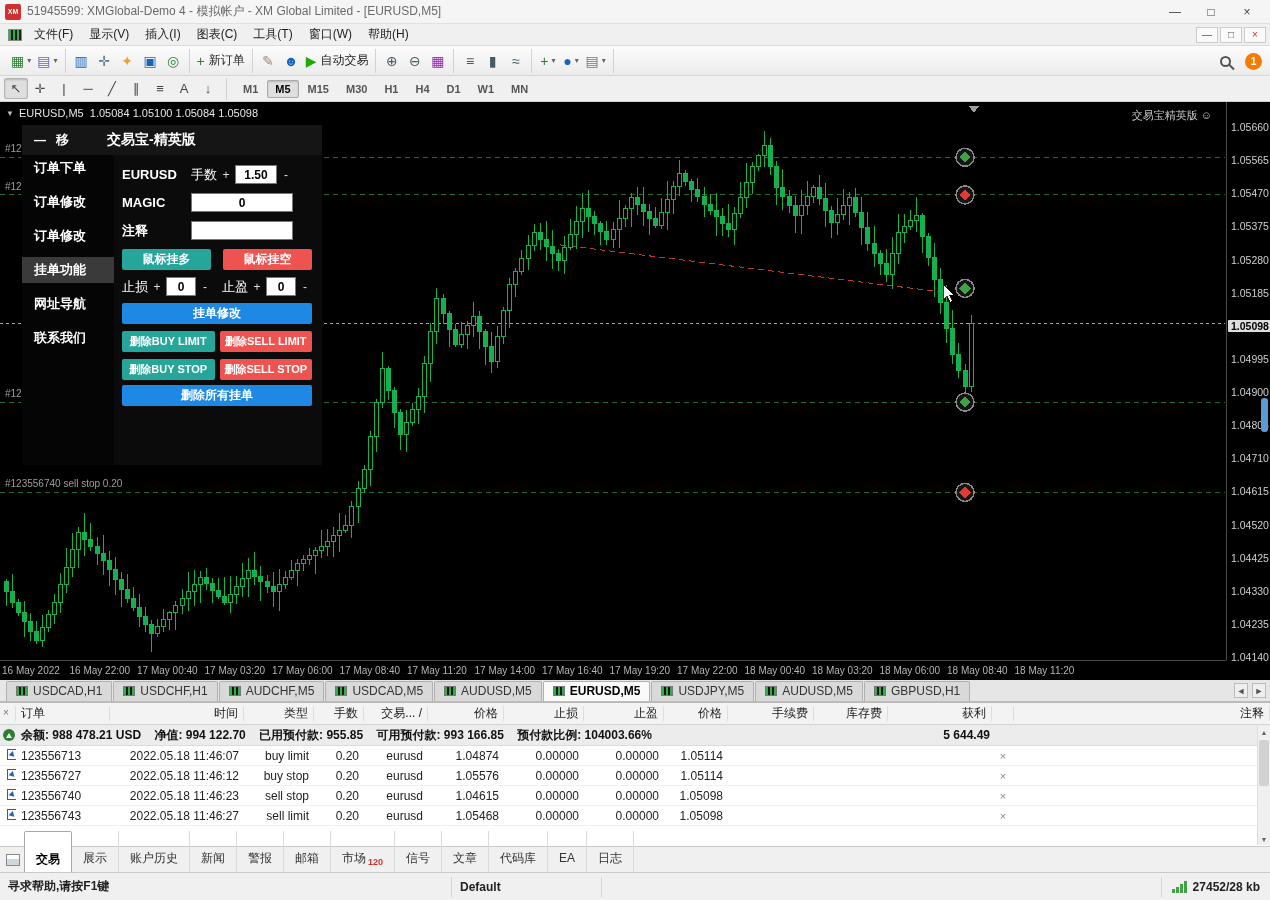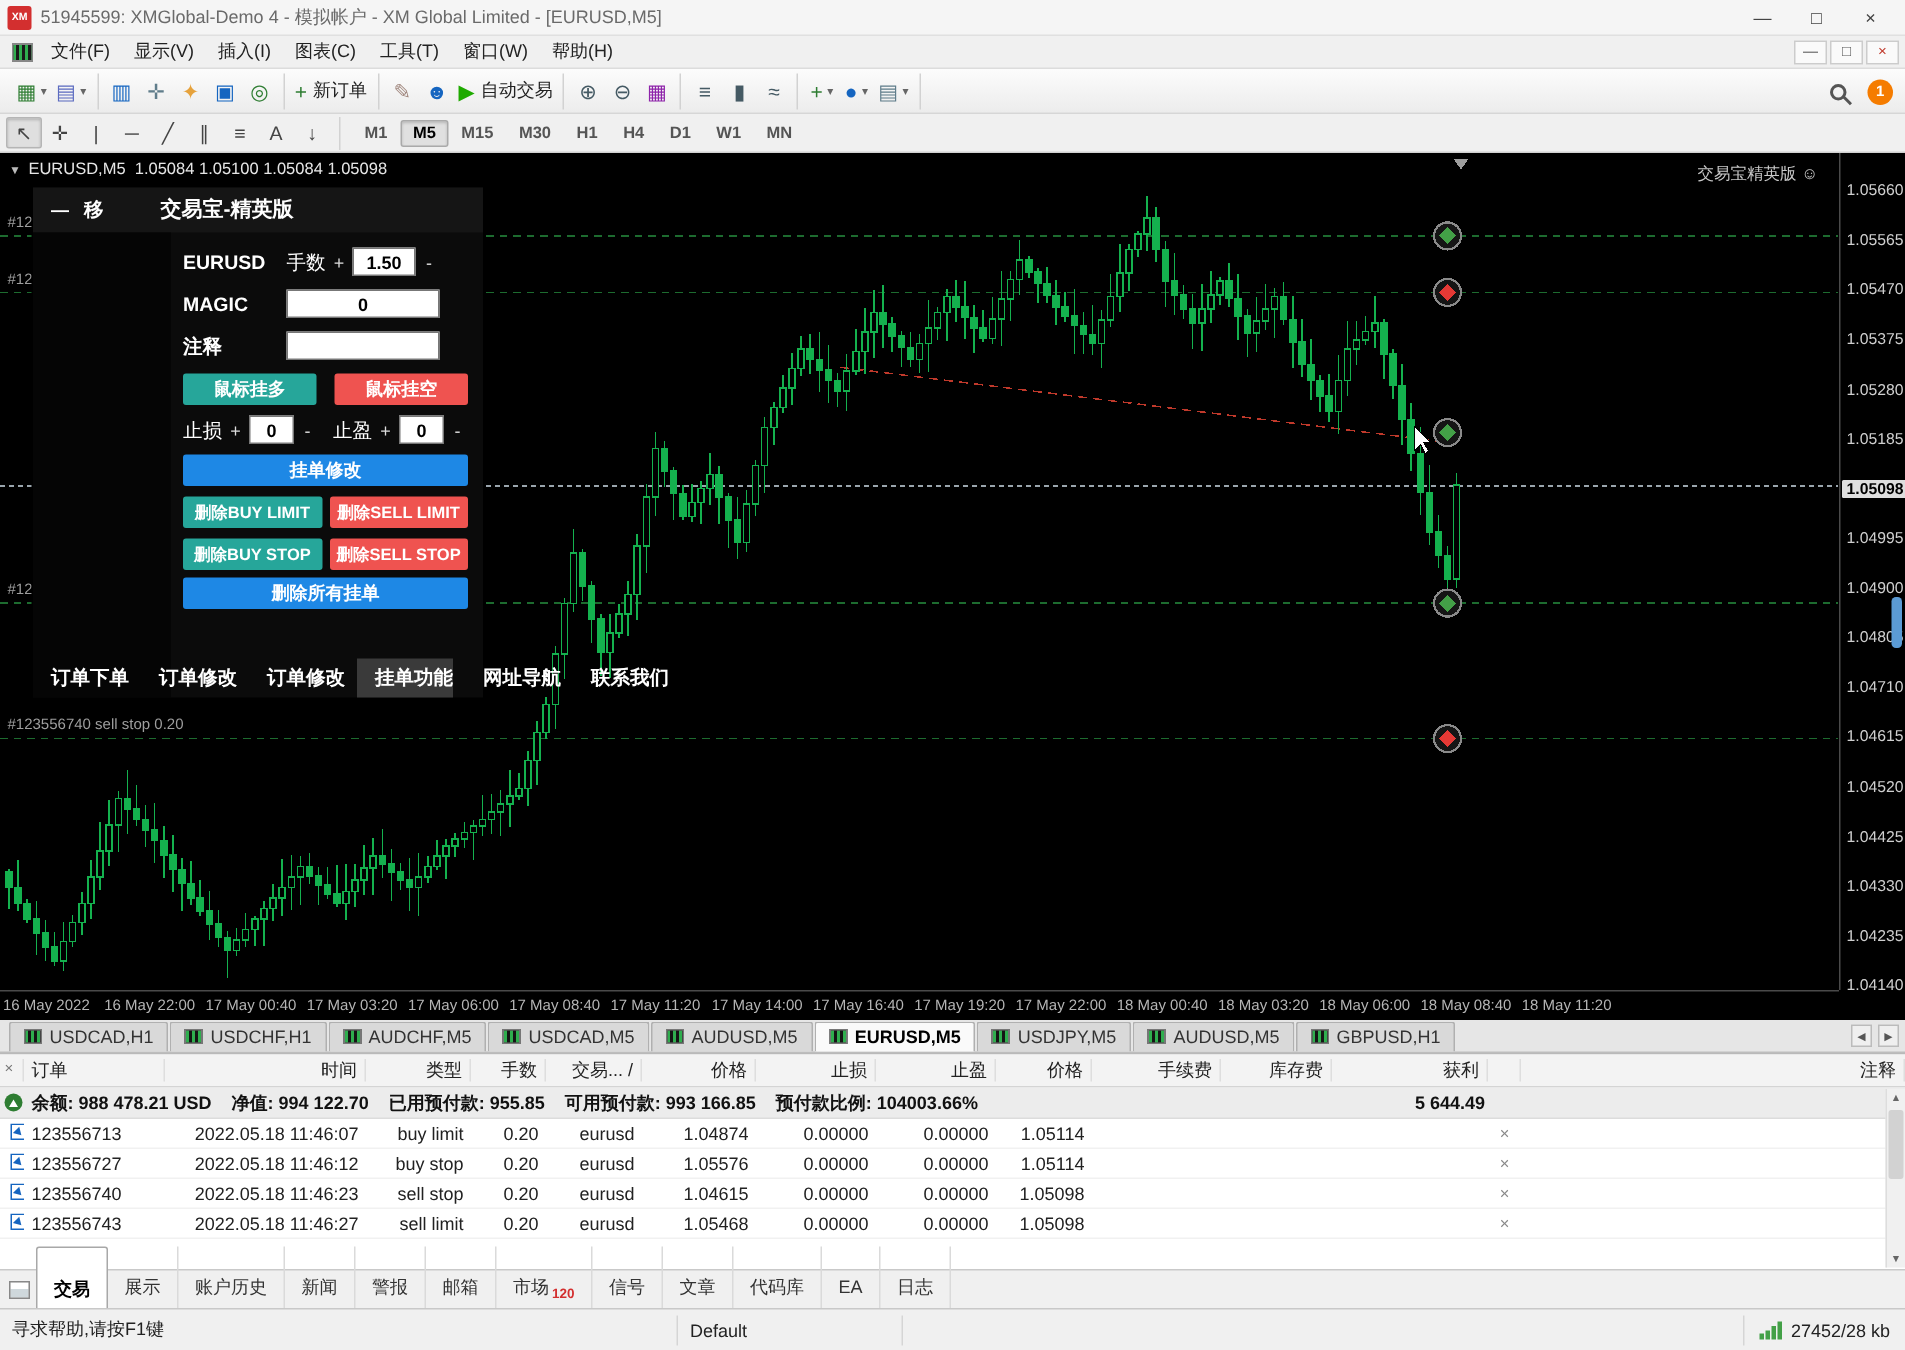--- a/index.html
+++ b/index.html
@@ -55,21 +55,21 @@
 .ta-label{position:absolute;top:4px;color:#b5b5b5;font-size:10px;white-space:nowrap;}
 .chart-thumb{position:absolute;right:2px;top:296px;width:7px;height:34px;background:#5b9bd5;border-radius:3px;z-index:6;}
 
 
 #trade-panel{position:absolute;left:22px;top:23px;width:300px;height:340px;background:#0b0b0b;z-index:5;display:flex;flex-direction:column;box-shadow:0 0 0 1px #000;}
 .tp-titlebar{height:30px;display:flex;align-items:center;background:#151515;padding:0 12px;gap:10px;flex:none;}
 .tp-min{color:#fff;font-weight:bold;cursor:pointer;}
 .tp-move{color:#fff;font-size:13px;font-weight:bold;cursor:pointer;}
 .tp-title{color:#fff;font-size:14px;font-weight:bold;margin-left:28px;}
 .tp-body{flex:1;display:flex;}
-.tp-menu{width:92px;padding-top:0;display:flex;flex-direction:row;gap:8px;background:#050505;align-items:flex-end;}
+.tp-menu{width:92px;padding-top:0;display:flex;flex-direction:column;gap:8px;background:#050505;}
 .tp-menu-item{color:#fff;font-size:13px;font-weight:bold;padding:4px 0 4px 12px;cursor:pointer;white-space:nowrap;}
 .tp-menu-item.active{background:#3a3a3a;}
 .tp-content{flex:1;padding:8px 10px 0 8px;display:flex;flex-direction:column;gap:5px;}
 .tp-row{display:flex;align-items:center;gap:5px;height:23px;}
 .tp-symbol{width:64px;font-size:13px;font-weight:bold;color:#fff;}
 .tp-label{font-size:13px;color:#fff;white-space:nowrap;}
 .tp-step{color:#ddd;font-size:12px;width:8px;text-align:center;cursor:pointer;}
 .tp-input{background:#fff;border:1px solid #777;height:19px;font-weight:bold;font-size:12px;text-align:center;color:#000;}
 .tp-input.lots{width:42px;}
 .tp-input.wide{width:102px;}
@@ -115,21 +115,21 @@
 .t-scroll .thumb{position:absolute;left:1px;top:14px;width:10px;height:46px;background:#d2d2d2;border-radius:2px;}
 
 
 #bottom-tabs{position:absolute;top:846px;left:0;width:1270px;height:26px;background:#f0f0f0;border-top:1px solid #c9c9c9;display:flex;align-items:center;padding-left:2px;}
 .bt-icon{width:14px;height:12px;border:1px solid #888;background:linear-gradient(#fff 40%,#cfd8dc 40%);margin:0 4px;flex:none;}
 .btab{display:flex;align-items:flex-start;padding:20px 11px;color:#333;font-size:12px;border-right:1px solid #dadada;cursor:pointer;white-space:nowrap;line-height:14px;}
 .btab.active{background:#fff;border:1px solid #a8a8a8;font-weight:bold;color:#000;border-radius:2px;}
 .btab-badge{color:#d32f2f;font-size:9px;font-weight:bold;margin-left:2px;margin-top:4px;}
 
 
-#statusbar{position:absolute;top:872px;left:0;width:1270px;height:28px;background:#f0f0f0;border-top:1px solid #c8c8c8;display:flex;align-items:center;font-size:12px;color:#222;}
+#statusbar{position:absolute;top:872px;left:0;width:1270px;height:28px;background:#f0f0f0;border-top:1px solid #c8c8c8;display:flex;align-items:center;font-size:12px;color:#222;font-weight:bold;}
 .sb-cell{padding:0 8px;height:20px;display:flex;align-items:center;border-right:1px solid #d5d5d5;}
 .sb-help{width:452px;}
 .sb-profile{width:150px;}
 .sb-fill{flex:1;height:20px;border-right:1px solid #d5d5d5;}
 .sb-conn{display:flex;align-items:center;gap:6px;padding:0 10px;}
 .conn-bars{display:flex;align-items:flex-end;gap:1px;height:12px;}
 .conn-bars span{width:3px;background:#43a047;display:inline-block;}
 </style>
 </head>
 <body>

